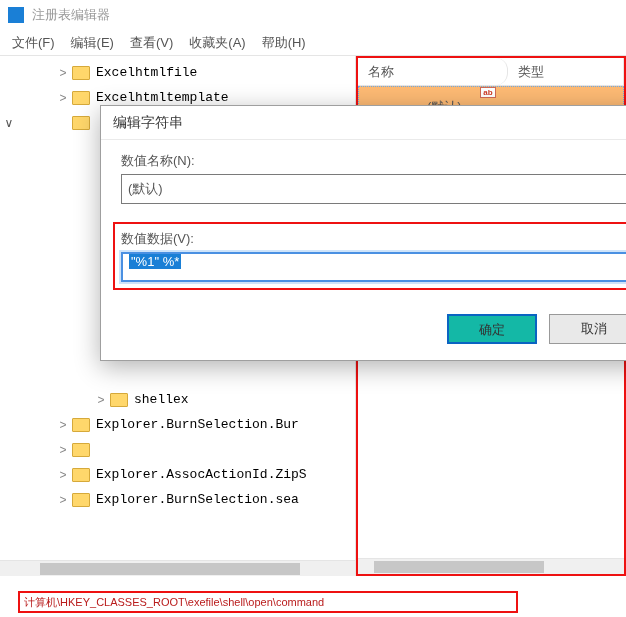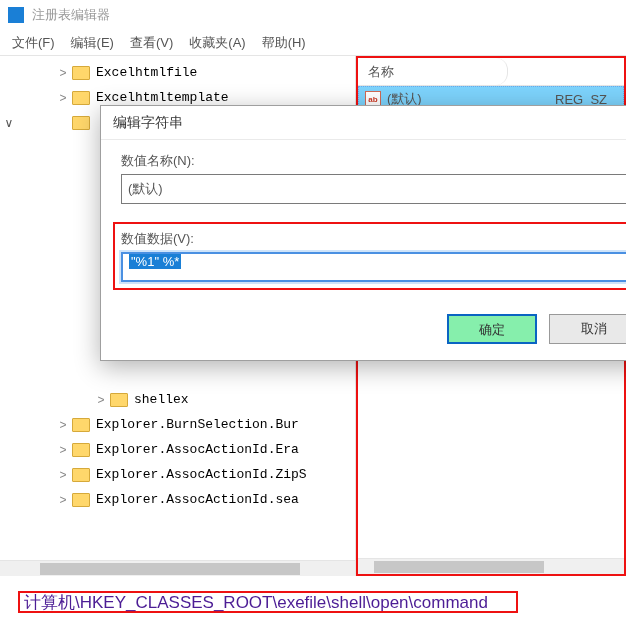--- a/index.html
+++ b/index.html
@@ -22,39 +22,39 @@
 .folder { width: 18px; height: 14px; background: #ffd76b; border: 1px solid #d6a93a; border-radius: 1px; margin-right: 6px; flex-shrink: 0; }
 .tree-label { color: #000000; font-family: Liberation Mono, monospace; }
 
 .details-pane { flex: 1; position: relative; }
 .details-pane.annot { border: 2px solid #e11; }
 .list-header { display: flex; height: 28px; border-bottom: 1px solid #e5e5e5; }
 .list-header div { padding: 5px 10px; color: #555; border-right: 1px solid #e5e5e5; }
 .col-name { width: 150px; border-radius: 12px; }
 .col-type { flex: 1; }
 .list-row { display: flex; align-items: center; height: 26px; padding: 0 6px; }
-.list-row.sel { background: #7dd3fc; border: 1px dotted #6aa9e9; }
+.list-row.sel { background: #fdba74; border: 1px dotted #6aa9e9; flex-direction: column; }
 .val-icon { width: 16px; height: 16px; background: #fff; border: 1px solid #cf6a55; display: flex; align-items: center; justify-content: center; font-size: 8px; color: #cf3a25; font-weight: bold; margin-right: 6px; }
 .val-name { width: 128px; color: #555; }
 .val-type { color: #555; margin-left: 40px; }
 
 .dialog { position: absolute; left: 100px; top: 105px; width: 560px; background: #fff; box-shadow: 0 6px 24px rgba(0,0,0,.3); border: 1px solid #9f9f9f; }
 .dlg-title { height: 34px; display: flex; align-items: center; padding: 0 12px; font-size: 14px; color: #333; background: #fff; border-bottom: 1px solid #eaeaea;}
 .dlg-body { padding: 12px 20px 4px 20px; }
 .dlg-label { color: #555; margin-bottom: 4px; }
 .dlg-input { width: 100%; height: 30px; border: 1px solid #7a7a7a; padding: 0 6px; font-size: 13px; color: #555; background: #fff; }
 .dlg-input.hl { border: 2px solid #4a90e2; outline: 2px solid #cfe4fa; }
 .dlg-input .seltext { background: #1a7fd6; color: #fff; padding: 0 2px; }
 .field { margin-bottom: 18px; }
 .field.annot { border: 2px solid #e11; padding: 6px; margin-left: -8px; margin-right: -8px; margin-bottom: 10px;}
 .dlg-buttons { display: flex; justify-content: flex-end; gap: 12px; padding: 10px 20px 16px 20px; border-top: 0; }
 .btn { width: 90px; height: 30px; border: 1px solid #999; background: #e9e9e9; color: #333; text-align: center; line-height: 28px; cursor: default; }
-.btn.primary { border: 2px solid #0a64c2; background: #86efac; }
+.btn.primary { border: 2px solid #0a64c2; background: #14b8a6; }
 
-.statusbar { position: absolute; left: 18px; bottom: 4px; width: 500px; height: 22px; border: 2px solid #e11; padding: 0 4px; display: flex; align-items: center; color: #4c1d95; font-size: 17px; }
+.statusbar { position: absolute; left: 18px; bottom: 4px; width: 500px; height: 22px; border: 2px solid #e11; padding: 0 4px; display: flex; align-items: center; color: #b91c1c; font-size: 11px; }
 
 .hscroll { position: absolute; bottom: 0; left: 0; right: 0; height: 16px; background: #f0f0f0; border-top: 1px solid #e5e5e5; }
 .hscroll .thumb { position: absolute; top: 2px; left: 16px; width: 120px; height: 12px; background: #c7c7c7; }
 .tree-pane .hscroll .thumb { left: 40px; width: 260px; }
 .details-pane .hscroll .thumb { left: 16px; width: 170px; }
 
 .tree-gap { height: 252px; }
 </style>
 </head>
 <body>
@@ -101,41 +101,41 @@
         <span class="tree-label">shellex</span>
       </div>
       <div class="tree-row indent">
         <span class="expander">&gt;</span>
         <span class="folder"></span>
         <span class="tree-label">Explorer.BurnSelection.Bur</span>
       </div>
       <div class="tree-row indent">
         <span class="expander">&gt;</span>
         <span class="folder"></span>
-        <span class="tree-label">Explorer.AssocActionId.Era</span>
       </div>
       <div class="tree-row indent">
         <span class="expander">&gt;</span>
         <span class="folder"></span>
         <span class="tree-label">Explorer.AssocActionId.ZipS</span>
       </div>
       <div class="tree-row indent">
         <span class="expander">&gt;</span>
         <span class="folder"></span>
-        <span class="tree-label">Explorer.AssocActionId.sea</span>
+        <span class="tree-label">Explorer.BurnSelection.sea</span>
       </div>
     </div>
     <div class="hscroll">
         <div class="thumb"></div>
       </div>
   </div>
 
   <div class="details-pane annot">
     <div class="list-header">
       <div class="col-name">名称</div>
+      <div class="col-type">类型</div>
     </div>
     <div class="list-row sel">
       <div class="val-icon">ab</div>
       <div class="val-name">(默认)</div>
       <div class="val-type">REG_SZ</div>
     </div>
     <div class="hscroll">
         <div class="thumb"></div>
       </div>
   </div>

